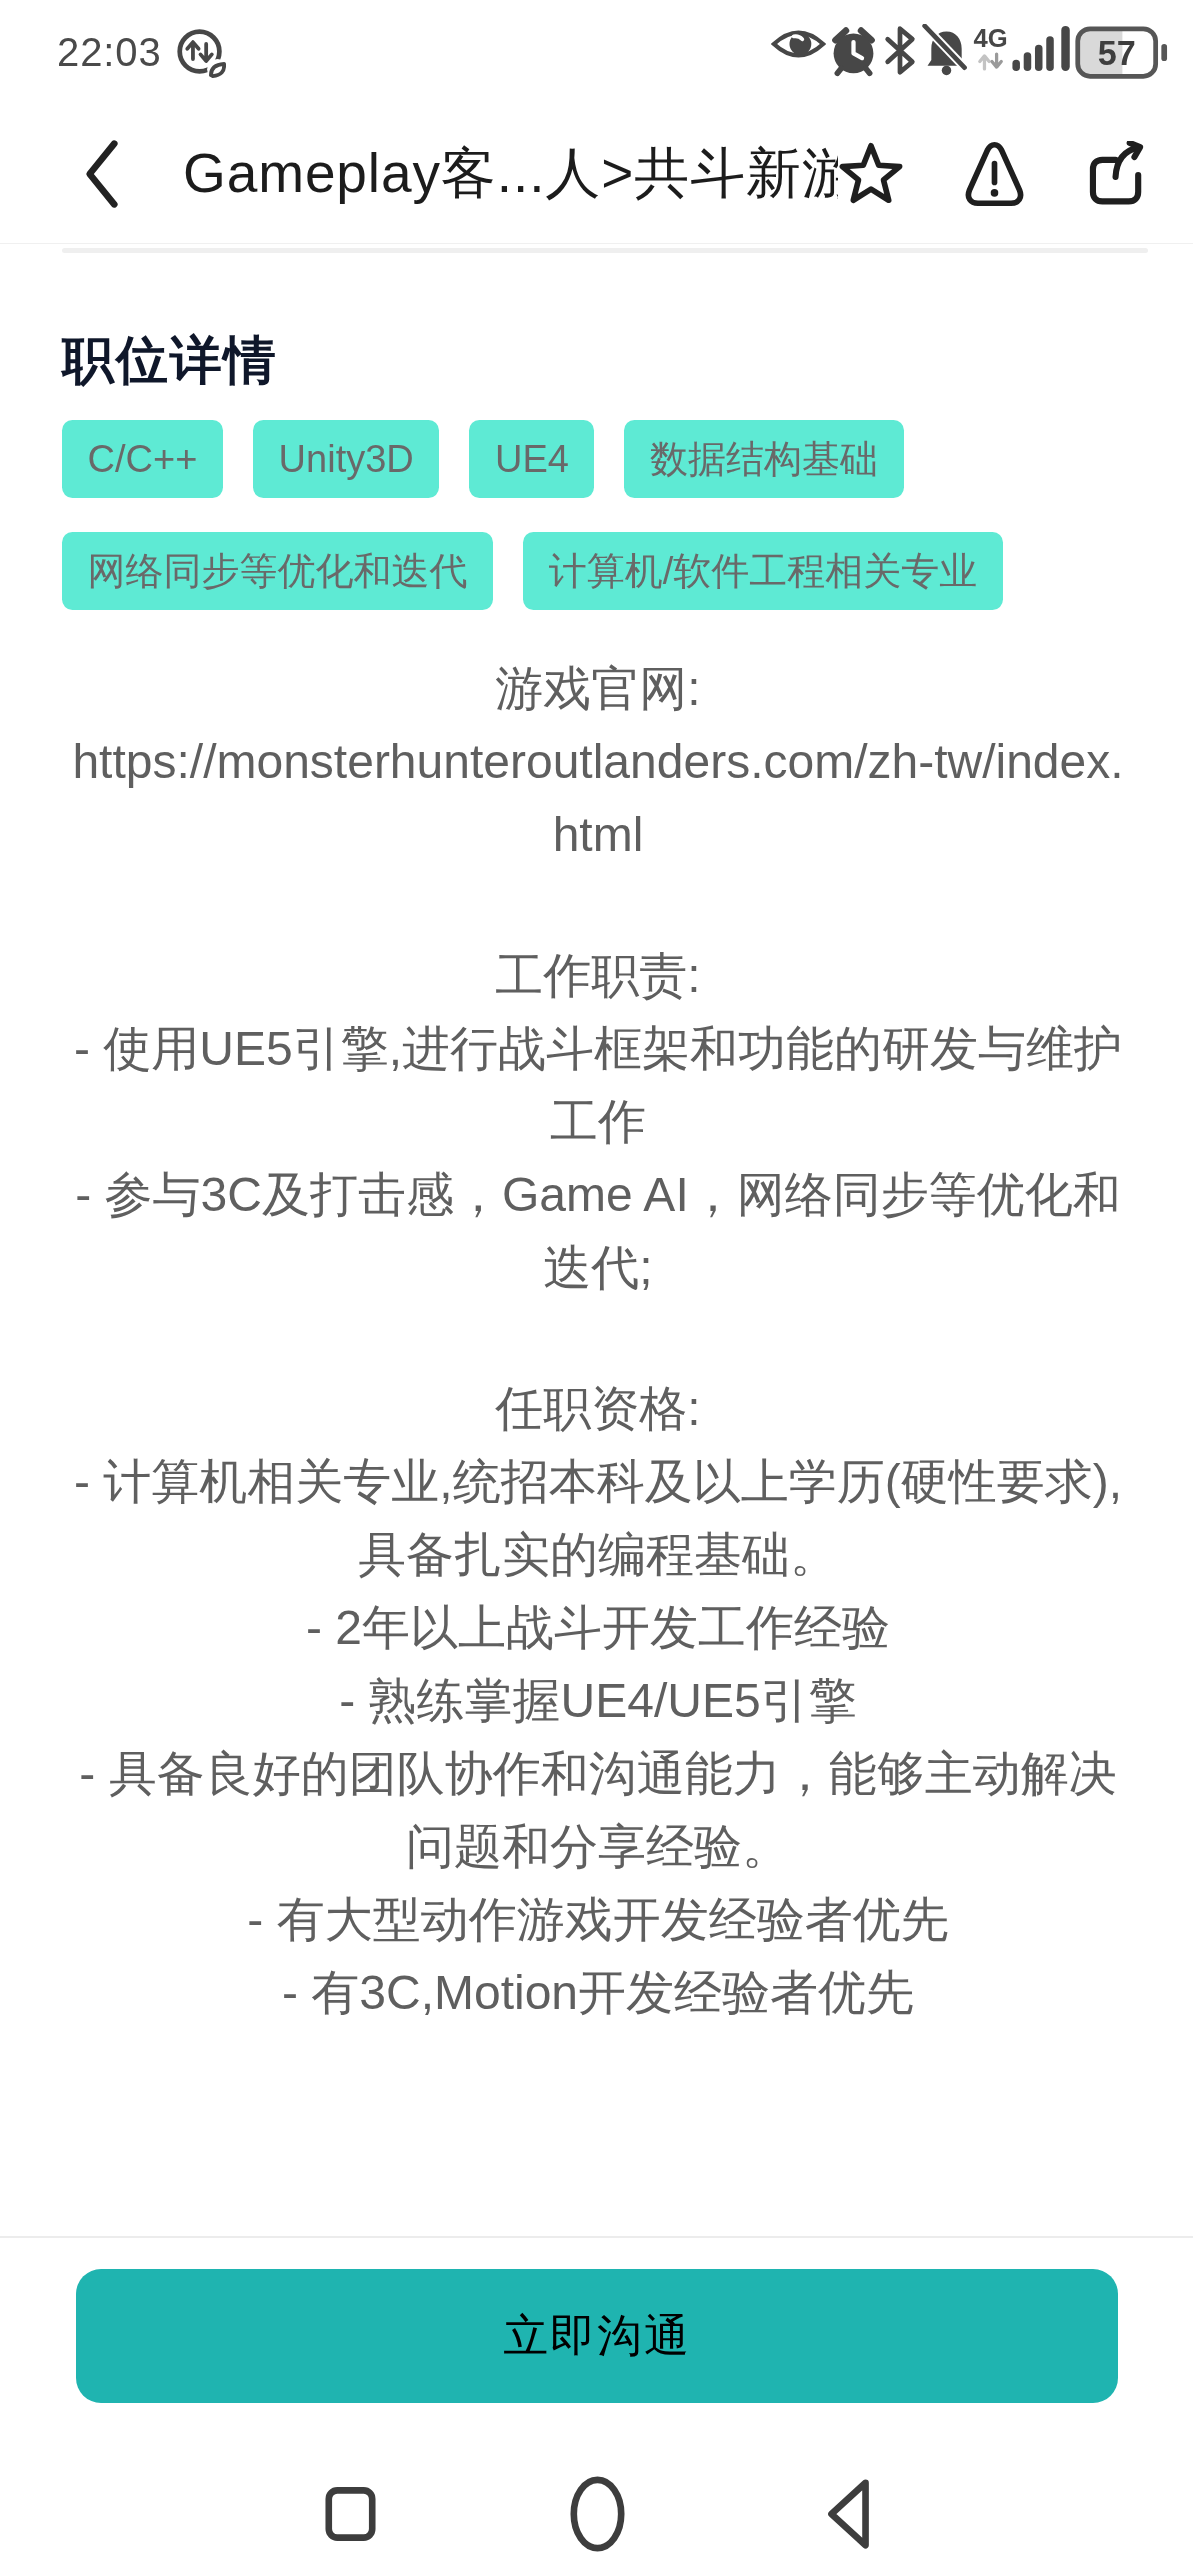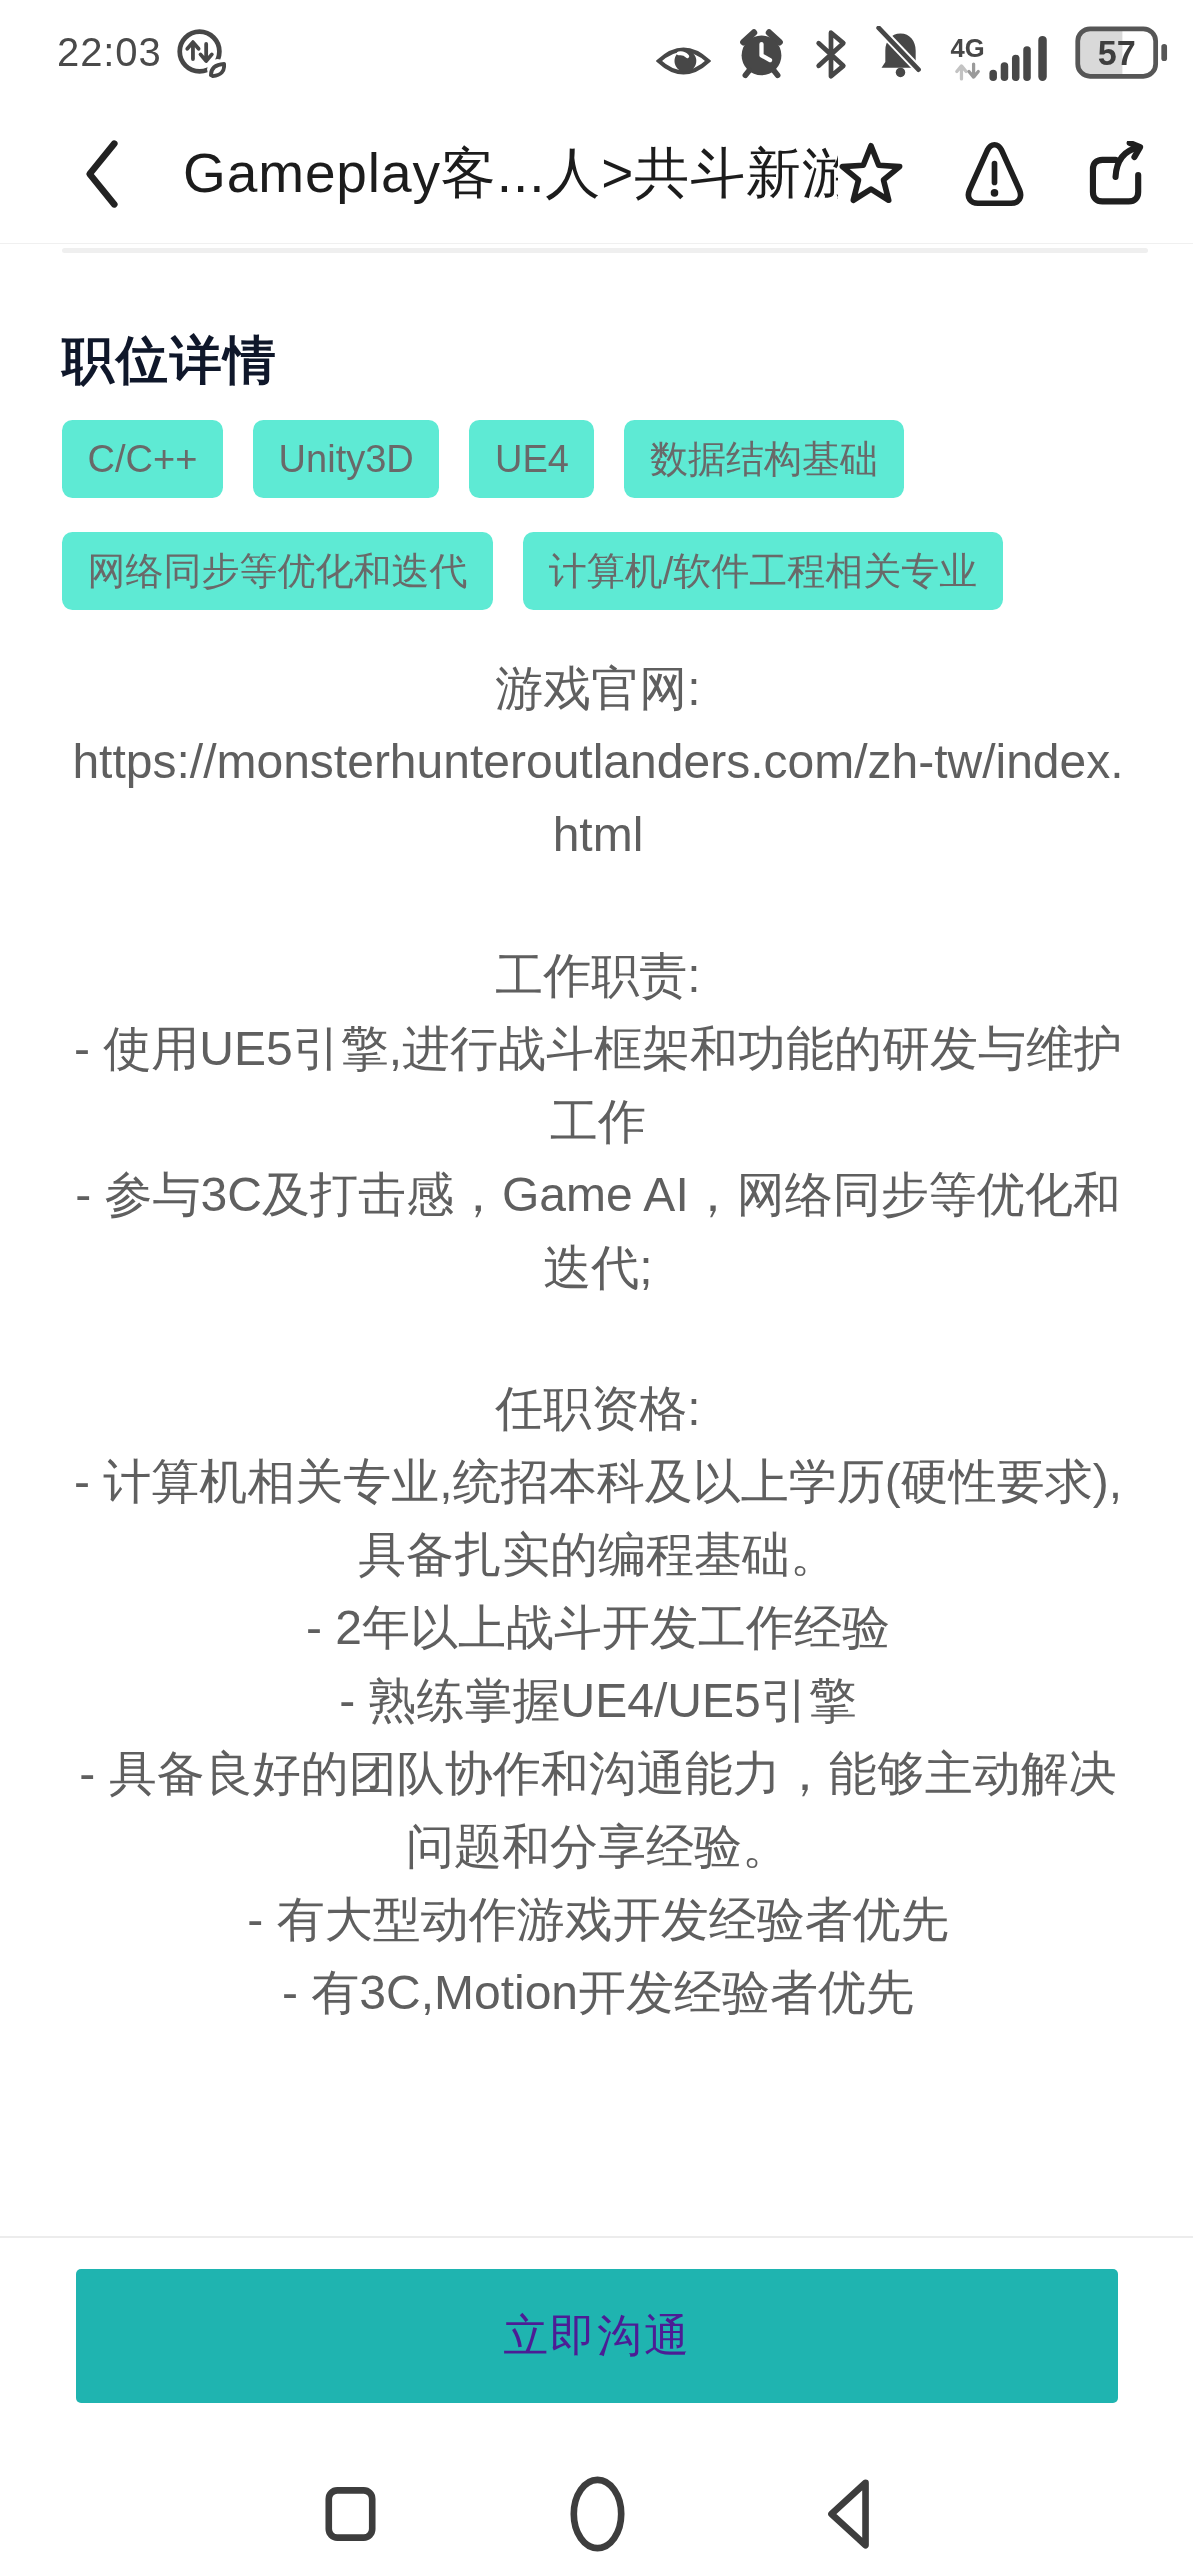--- a/index.html
+++ b/index.html
@@ -9,21 +9,21 @@
     overflow:hidden;color:#5f5f5f;
   }
   
   .status-bar{
     height:104px;display:flex;align-items:center;
     padding:0 24.6px 0 57px;box-sizing:border-box;color:#474747;
   }
   .status-time{font-size:40px;font-weight:500;color:#4a4a4a;letter-spacing:0.9px;}
   .status-left-icons{display:flex;align-items:center;margin-left:13.3px;}
   .status-spacer{flex:1;}
-  .status-right{display:flex;align-items:flex-end;gap:23px;}
+  .status-right{display:flex;align-items:flex-start;gap:0;}
   .sig-wrap{display:flex;align-items:flex-end;gap:4.7px;}
   .sig-text{display:flex;flex-direction:column;align-items:center;line-height:1;}
   .sig-4g{font-size:25.6px;font-weight:700;color:#474747;}
   
   .title-bar{
     height:140px;display:flex;align-items:center;
     padding:0 45px 0 80px;box-sizing:border-box;
     border-bottom:1.9px solid #f0f0f0;
   }
   .nav-title{
@@ -47,23 +47,23 @@
     padding:18px 25.6px;border-radius:10.4px;white-space:nowrap;
   }
   .body-text{margin-top:42px;font-size:48px;line-height:73px;color:#5f5f5f;width:1072px;text-align:center;}
   .body-text p{margin:0 0 68px 0;}
   .body-text p:last-child{margin-bottom:0;}
   .url-line{word-break:break-all;}
   
   .bottom-divider{position:absolute;left:0;top:2236px;width:1193px;height:1.9px;background:#ececec;}
   .cta-button{
     position:absolute;left:76px;top:2269px;width:1042px;height:134px;
-    background:#1fb4b0;border:none;border-radius:5px;
+    background:#1fb4b0;border:none;border-radius:25px;
     display:flex;align-items:center;justify-content:center;
-    color:#4c1d95;font-size:45px;font-weight:500;letter-spacing:1.9px;
+    color:#000000;font-size:45px;font-weight:500;letter-spacing:1.9px;
     font-family:"Liberation Sans","DejaVu Sans",sans-serif;
     text-align:right;
   }
   .nav-bar{position:absolute;left:0;top:2462px;width:1193px;height:104px;}
   .nav-btn{position:absolute;top:50%;transform:translateY(-50%);display:flex;align-items:center;justify-content:center;}
   .nav-recents{left:325px;}
   .nav-home{left:570px;}
   .nav-back{left:822px;}
   svg{display:block;}
 </style>

